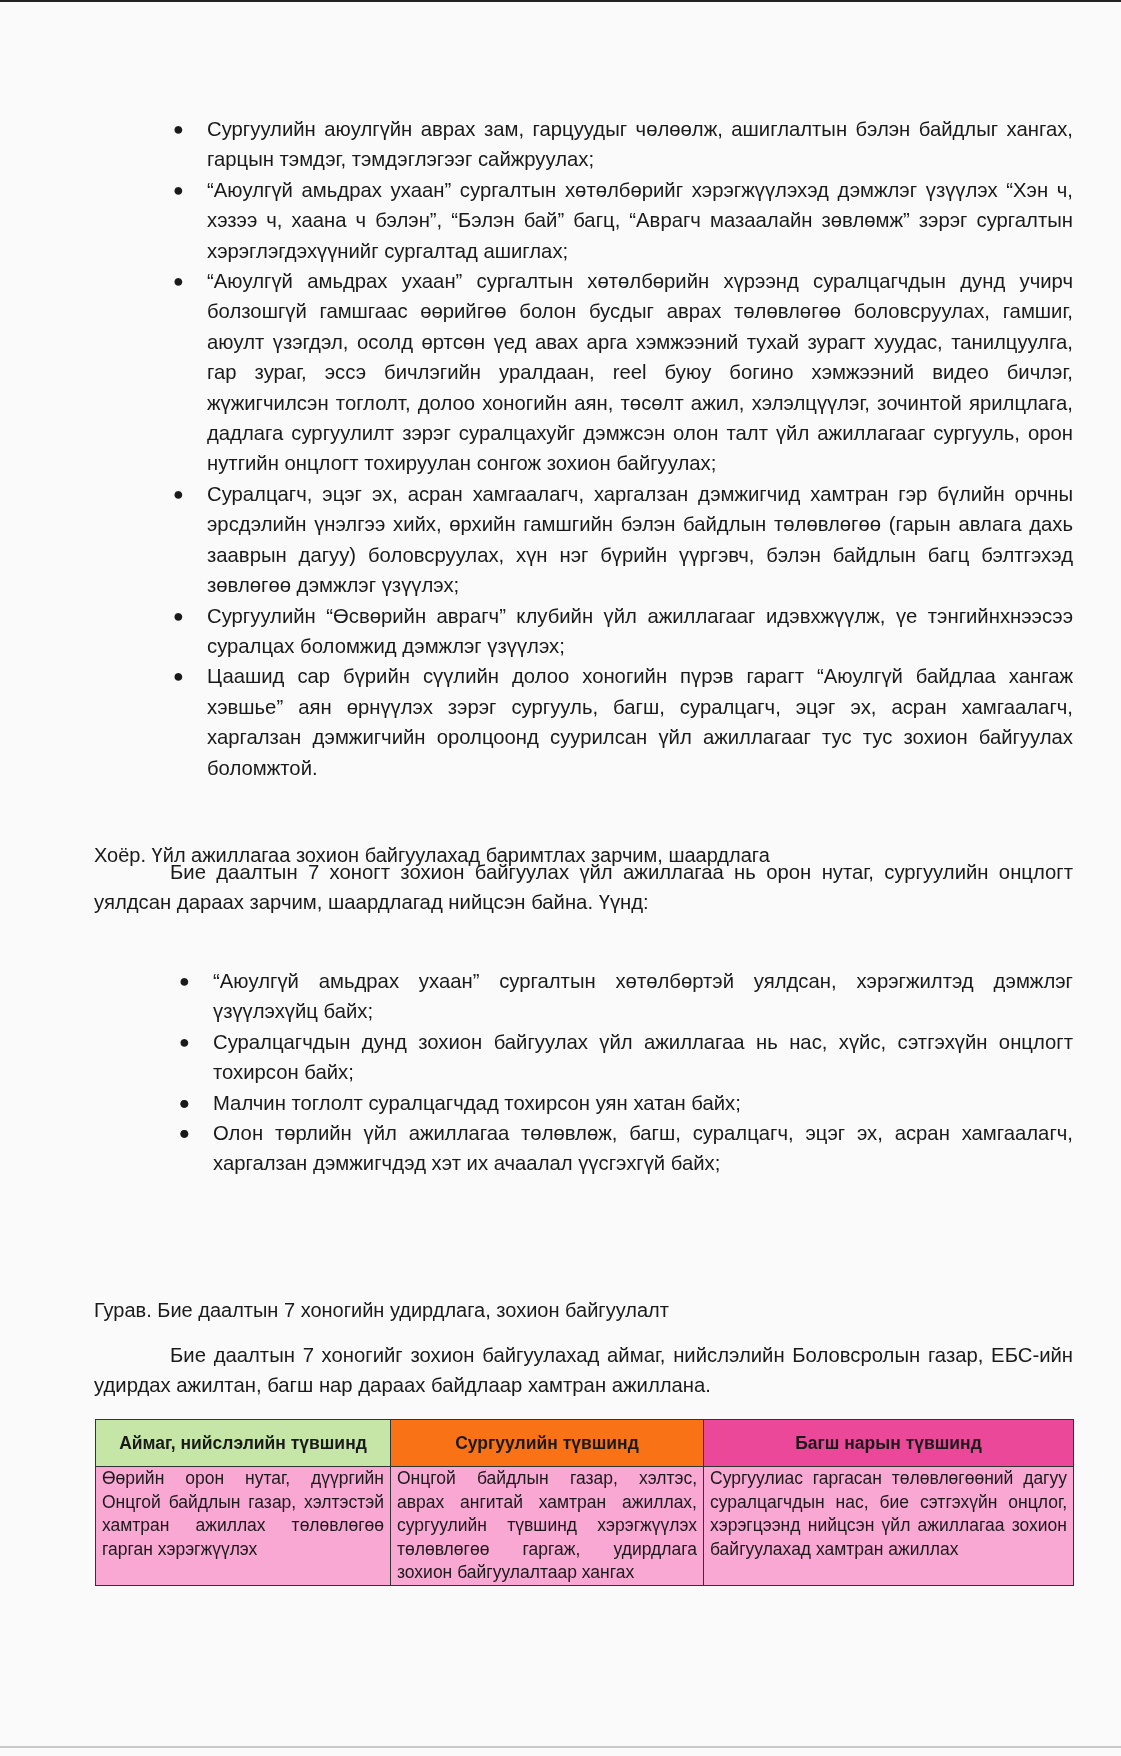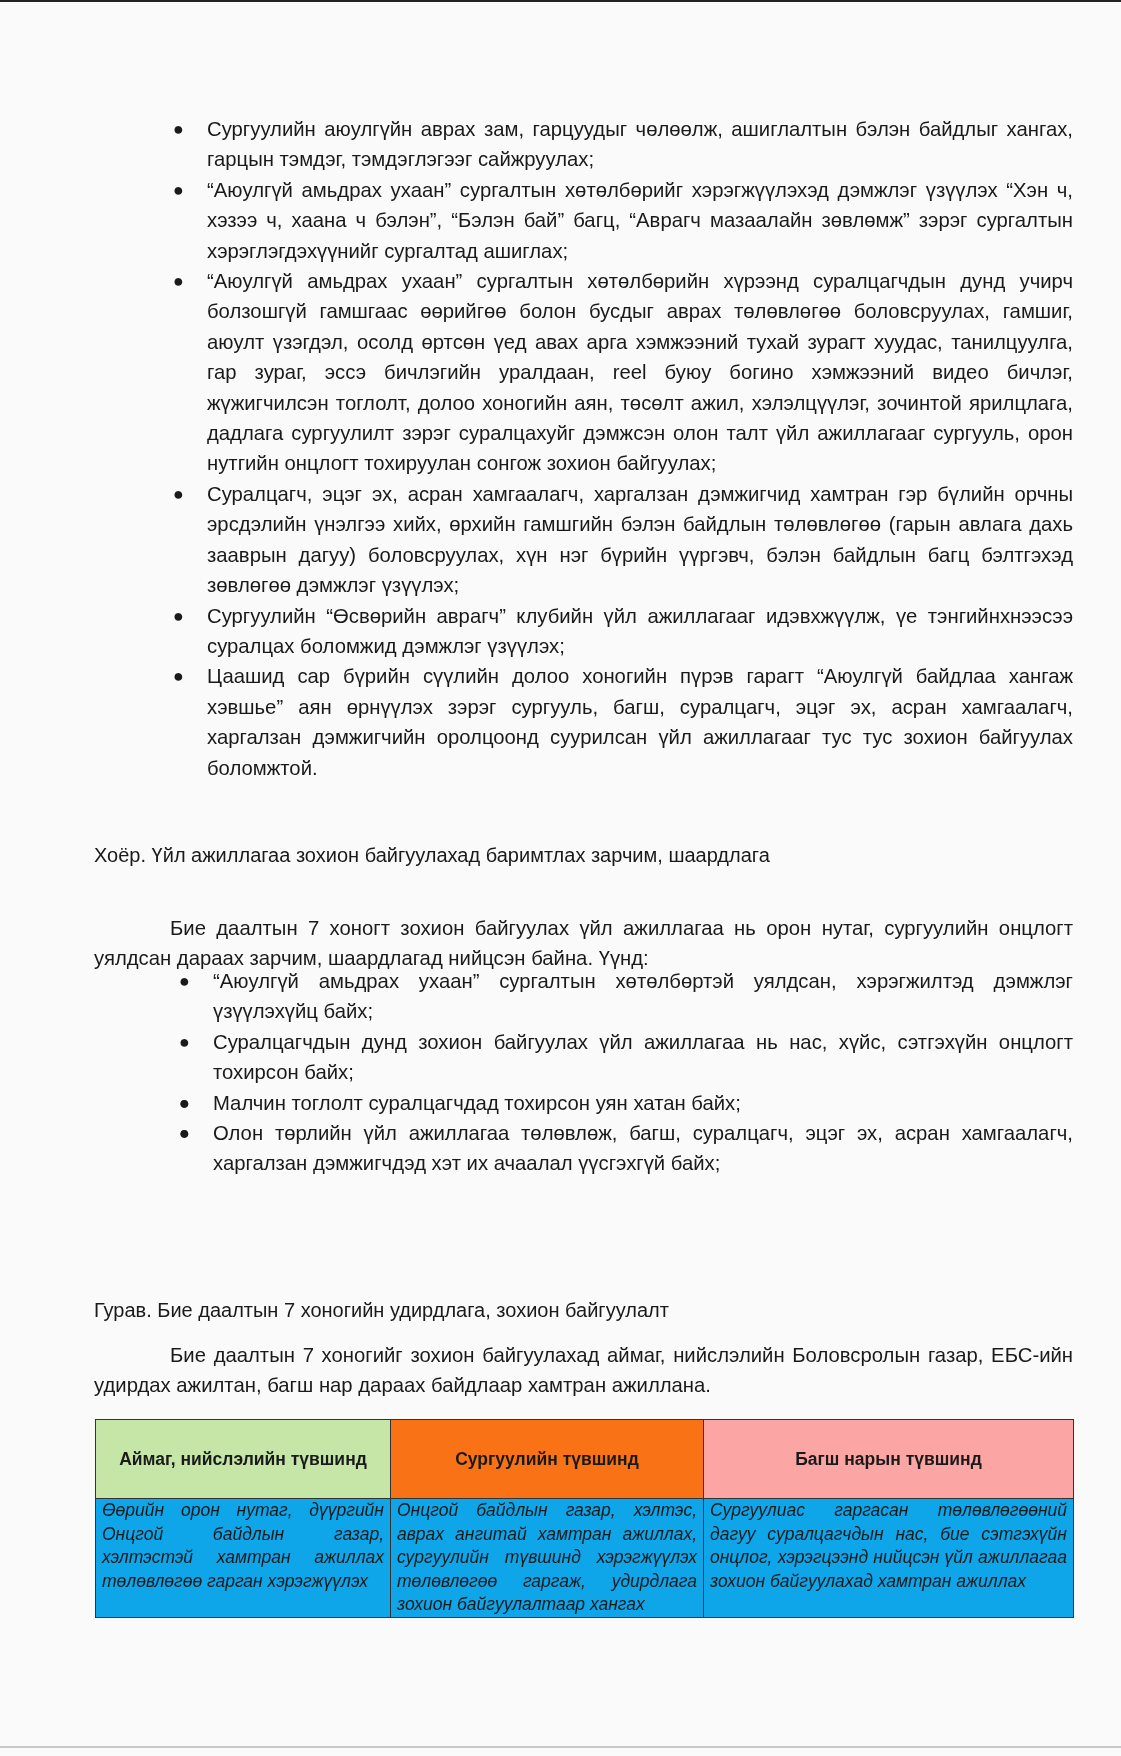--- a/index.html
+++ b/index.html
@@ -16,35 +16,35 @@
   .page { position: absolute; left: 0; top: 0; width: 1121px; }
   .bullets { position: absolute; list-style: none; margin: 0; padding: 0; }
   .bullets li { position: relative; font-size: 20.3px; line-height: 30.4px; text-align: justify; text-align-last: left; }
   .bullets li .dot { position: absolute; left: -34px; top: 0; font-size: 18px; }
   .list1 { left: 207px; top: 114px; width: 866px; }
   .list2 { left: 213px; top: 966px; width: 860px; }
   .heading { position: absolute; left: 94px; font-weight: normal; font-size: 20px; line-height: 28px; }
   .h2 { top: 841px; }
   .h3 { top: 1296px; }
   .para { position: absolute; left: 94px; width: 979px; font-size: 20.3px; line-height: 30.4px; text-align: justify; text-indent: 76px; }
-  .p2 { top: 913px; }
+  .p2 { top: 857px; }
   .p3 { top: 1340px; }
   table.levels {
     position: absolute; left: 95px; top: 1419px; width: 978px;
     border-collapse: collapse; table-layout: fixed;
     font-size: 17.5px; line-height: 23.5px;
   }
   table.levels th {
     background: #c6e6a8; border: 1.5px solid #333; font-weight: bold;
-    font-size: 17.5px; line-height: 21px; padding: 18px 6px; text-align: center; vertical-align: middle;
+    font-size: 17.5px; line-height: 21px; padding: 2px 6px; text-align: center; vertical-align: middle;
     height: 42px;
   }
   table.levels td {
-    border: 1.5px solid #333; background: #0ea5e9; vertical-align: top;
-    padding: 0 6px 0 6px; text-align: justify; text-align-last: left; font-style: italic;
+    border: 1.5px solid #333; background: #f9a8d4; vertical-align: top;
+    padding: 0 6px 0 6px; text-align: justify; text-align-last: left;
   }
   col.c1 { width: 295px; } col.c2 { width: 313px; } col.c3 { width: 370px; }
 </style>
 </head>
 <body>
 
 <div class="top-rule"></div>
 
 <div class="page">
 
@@ -75,21 +75,21 @@
   <table class="levels">
     <colgroup>
         <col class="c1">
         <col class="c2">
         <col class="c3">
       </colgroup>
     <thead>
       <tr>
         <th style="background: rgb(198, 230, 168);">Аймаг, нийслэлийн түвшинд</th>
         <th style="background: #f97316;">Сургуулийн түвшинд</th>
-        <th style="background: #fca5a5;">Багш нарын түвшинд</th>
+        <th style="background: #ec4899;">Багш нарын түвшинд</th>
       </tr>
     </thead>
     <tbody>
       <tr>
         <td>Өөрийн орон нутаг, дүүргийн Онцгой байдлын газар, хэлтэстэй хамтран ажиллах төлөвлөгөө гарган хэрэгжүүлэх</td>
         <td>Онцгой байдлын газар, хэлтэс, аврах ангитай хамтран ажиллах, сургуулийн түвшинд хэрэгжүүлэх төлөвлөгөө гаргаж, удирдлага зохион байгуулалтаар хангах</td>
         <td>Сургуулиас гаргасан төлөвлөгөөний дагуу суралцагчдын нас, бие сэтгэхүйн онцлог, хэрэгцээнд нийцсэн үйл ажиллагаа зохион байгуулахад хамтран ажиллах</td>
       </tr>
     </tbody>
   </table>

